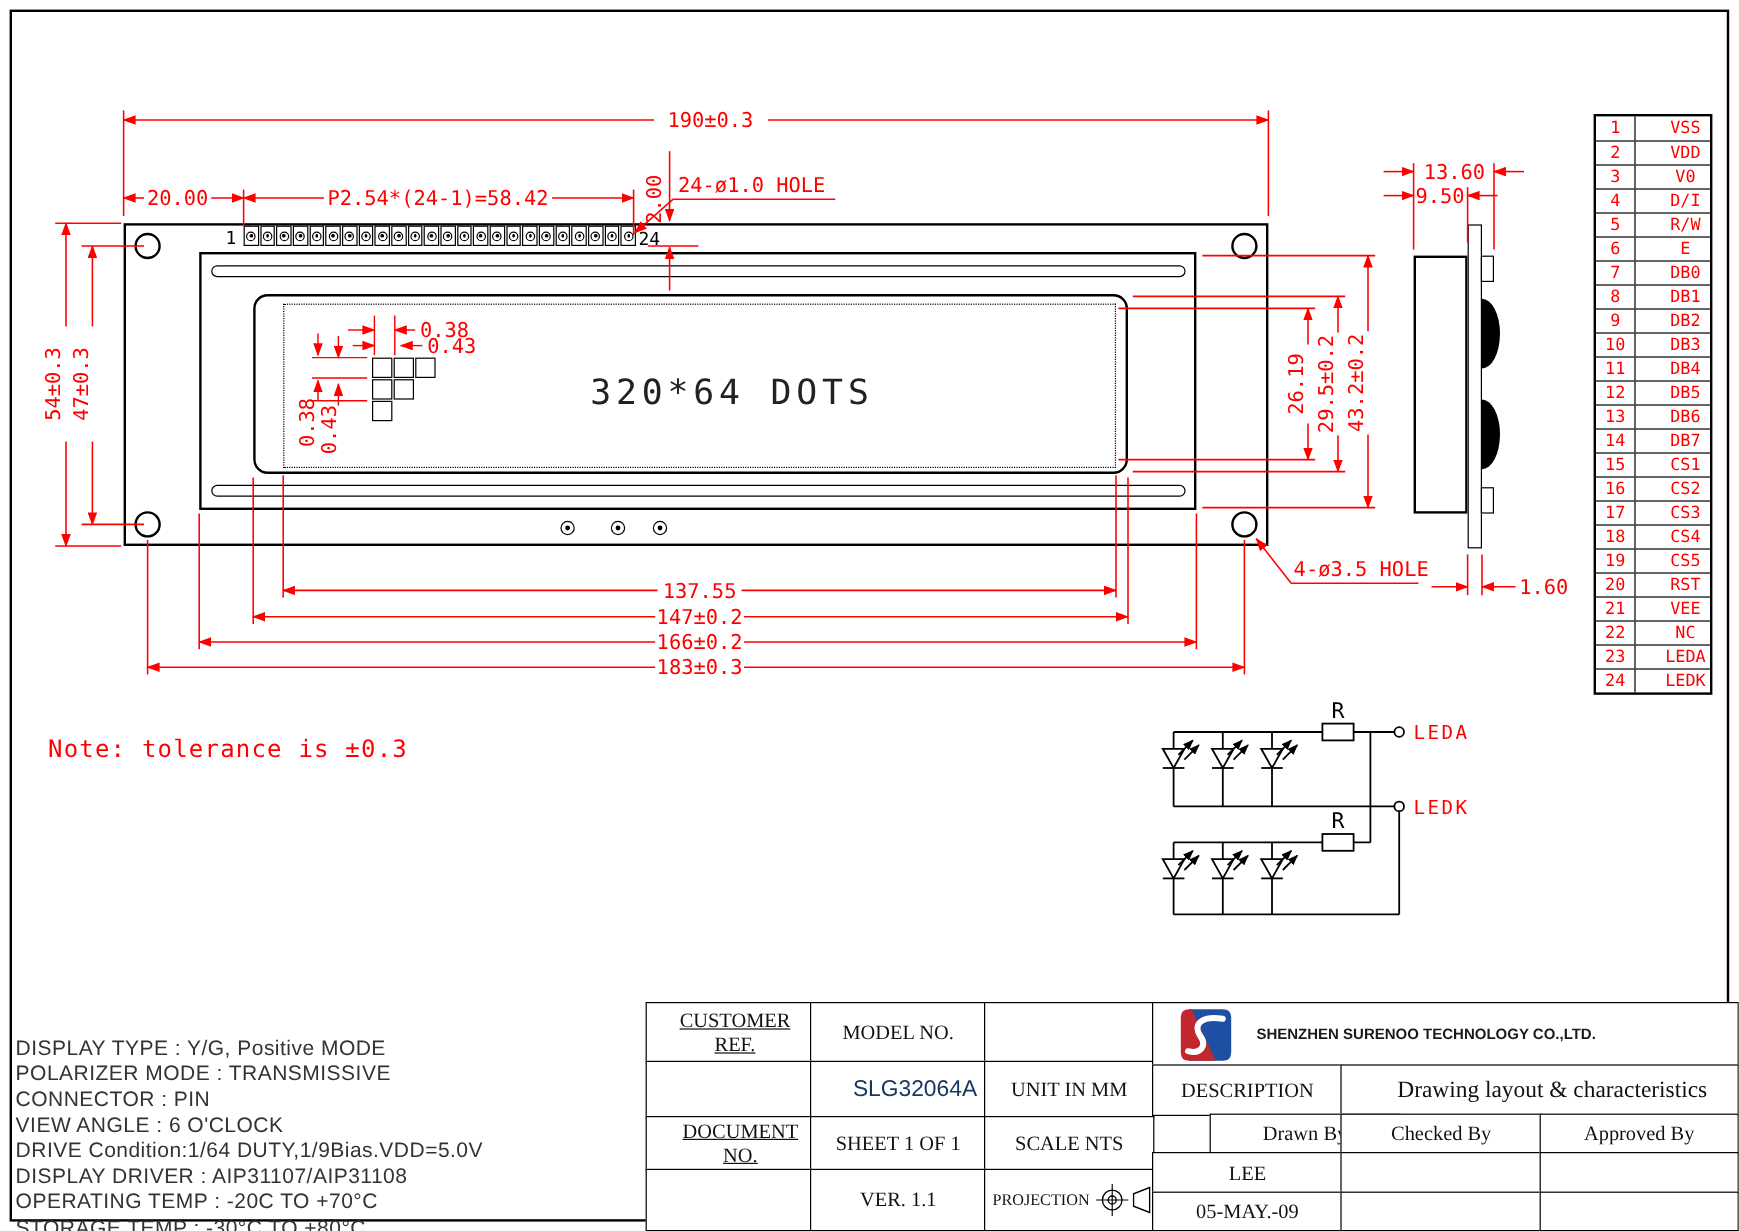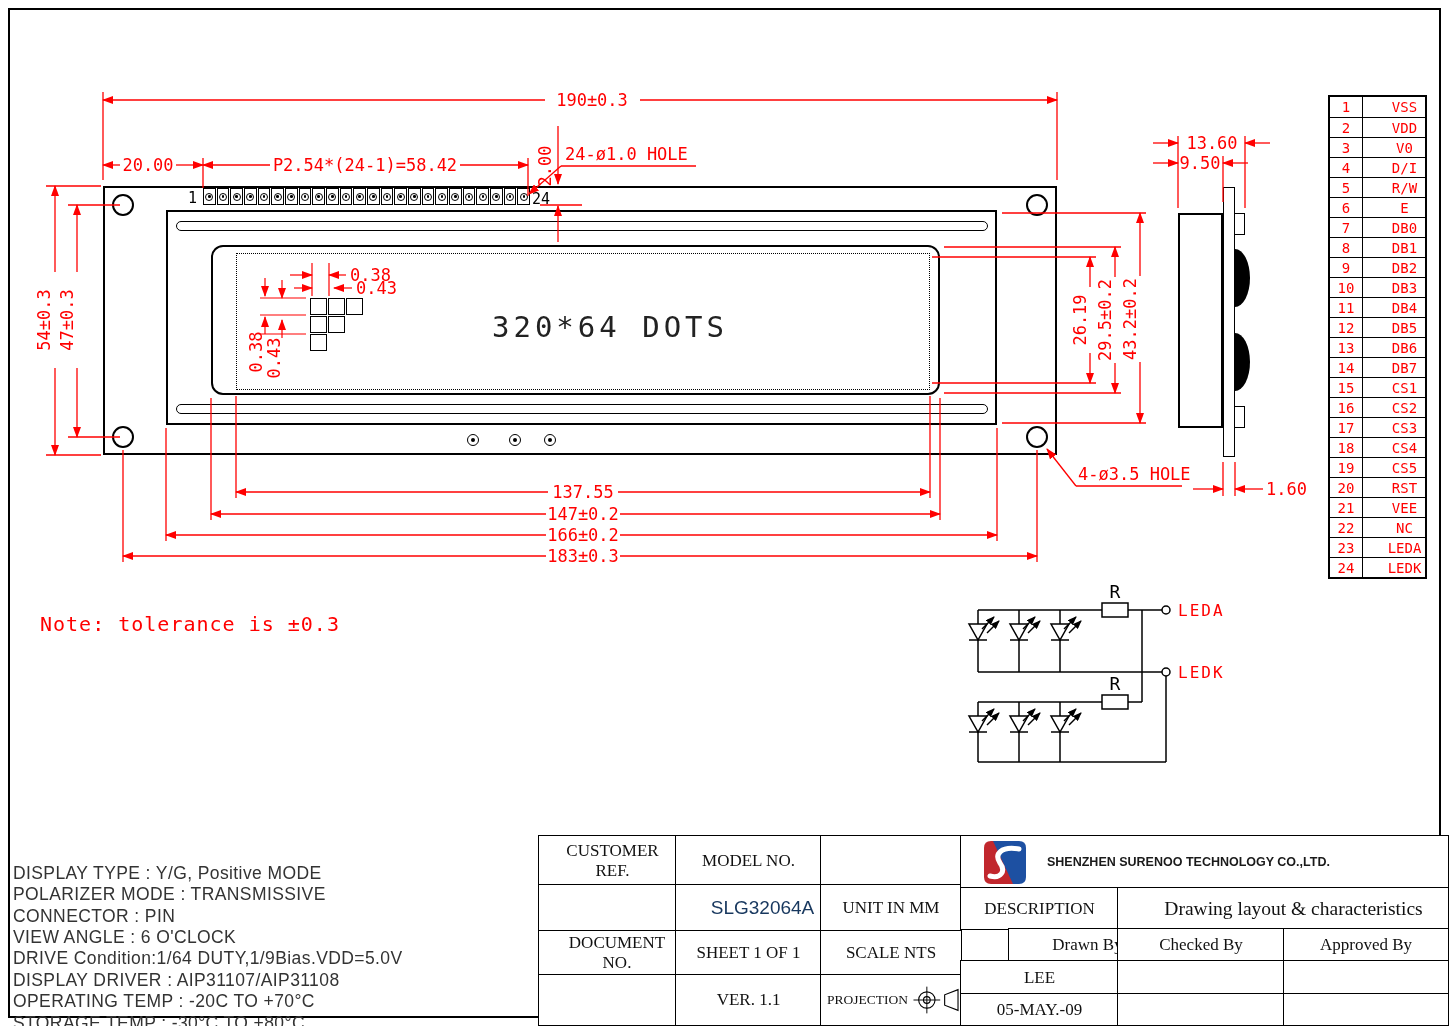--- a/index.html
+++ b/index.html
@@ -48,21 +48,21 @@
   .ptrow + .ptrow { border-top:1.5px solid #000; }
   .ptc { display:flex; align-items:center; justify-content:center;
     font:14px "DejaVu Sans Mono",monospace; color:#f00; }
   .ptc.no { width:33px; border-right:1.5px solid #000; }
   .ptc.nm { width:41px;margin-left:21px; }
 
   
   .cell { position:absolute; border:1.5px solid #000; display:flex; align-items:center;
     justify-content:center; font-family:"Liberation Serif",serif; font-size:17px; color:#111;
     background:#fff; text-align:center; }
-  .cell.left { justify-content:flex-start; padding-left:10px; }
+  .cell.left { justify-content:flex-start; padding-left:10px;text-decoration:underline; }
   .model { font-family:"Liberation Sans",sans-serif; font-size:19px; color:#17375e; }
   .desc { font-size:19.5px; }
   .companyen { font-size:12.5px; font-weight:bold; color:#1a1a1a; font-family:"Liberation Sans",sans-serif; }
   .companycn { font-size:22px; font-weight:bold; color:#111;
     font-family:"Liberation Serif",serif; letter-spacing:1px; }
 </style>
 </head>
 <body>
 
 <div class="abs" style="left:8px;top:8px;width:1433px;height:1010px;border:2px solid #000;"></div>

